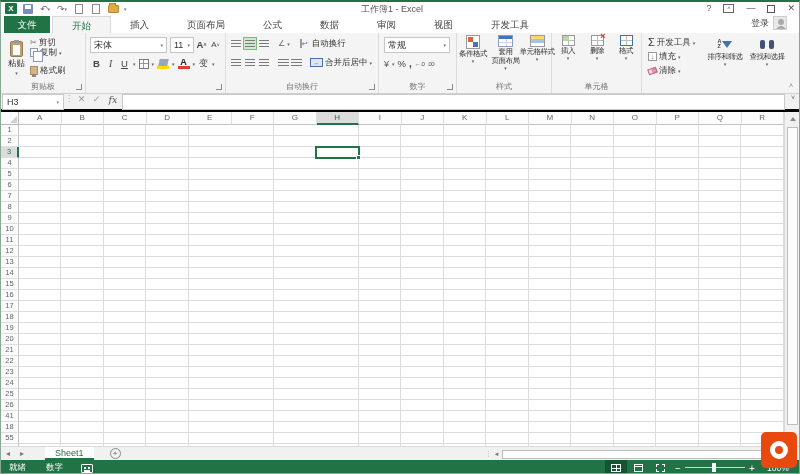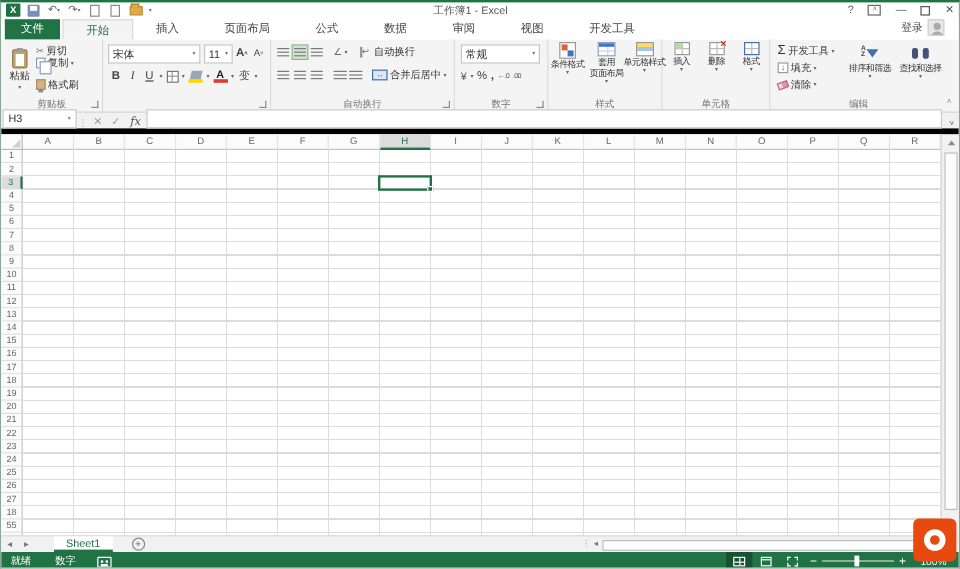--- a/index.html
+++ b/index.html
@@ -93,21 +93,21 @@
 .fillic{width:9px;height:9px;border:1px solid #999;color:#4472a8;font-size:7px;line-height:8px;text-align:center;background:#fff}
 .clearic{width:9px;height:6px;background:#e390aa;border:1px solid #b86a84;transform:rotate(-20deg);position:relative}
 .clearic::after{content:"";position:absolute;left:0;top:0;width:3px;height:100%;background:#f3d5de}
 .azic{display:flex;flex-direction:column;font-size:5.5px;color:#444;line-height:5px;font-weight:bold}
 .funnel{width:0;height:0;border-left:5px solid transparent;border-right:5px solid transparent;border-top:7px solid #4472a8}
 .binoc{width:14px;height:9px;position:relative}
 .binoc::before,.binoc::after{content:"";position:absolute;top:0;width:5px;height:9px;background:#44527a;border-radius:2px}
 .binoc::before{left:0}.binoc::after{right:0}
 .collapse{position:absolute;right:6px;bottom:4px;font-size:7px;color:#888}
 
-.fbar{position:absolute;left:0;top:92px;width:100%;height:18px;background:#f1f1f1;border-bottom:5px solid #000000;display:flex;align-items:flex-end}
+.fbar{position:absolute;left:0;top:92px;width:100%;height:18px;background:#f1f1f1;border-bottom:3px solid #000000;display:flex;align-items:flex-start}
 .namebox{margin-left:1px;width:62px;height:16px;background:#fff;border:1px solid #c9c9c9;display:flex;align-items:center;padding:0 4px;font-size:9px;color:#333}
 .namebox .arr{margin-left:auto;font-size:5px;color:#888}
 .fdots{width:10px;text-align:center;color:#aaa;font-size:8px}
 .fbtn2{width:15px;text-align:center;color:#9a9a9a;font-size:9px}
 .fxlbl{width:18px;text-align:center;font-style:italic;font-family:"DejaVu Serif","Liberation Serif",serif;font-size:9.5px;color:#555}
 .finput{flex:1;height:16px;background:#fff;border:1px solid #c9c9c9;margin-right:2px;font-size:9px;padding:0 3px;color:#333}
 .fexp{width:12px;text-align:center;color:#666;font-size:7px}
 
 .gridarea{position:absolute;left:0;top:110px;width:783px;height:334px;background:#fff}
 .colheads{display:flex;height:13px}
@@ -430,21 +430,20 @@
         <span class="blbl">排序和筛选</span>
           <span class="dn">▾</span>
       </div>
       <div class="bigbtn" style="left:104px;width:42px;top:3px">
         <span style="display:flex;align-items:center;height:16px">
             <span class="binoc"></span>
           </span>
         <span class="blbl">查找和选择</span>
           <span class="dn">▾</span>
       </div>
-      <div class="grplabel">编辑</div>
     </div>
     <div class="collapse">˄</div>
   </div>
 
   <div class="fbar">
     <div class="namebox">
         <span>H3</span>
         <span class="arr">▾</span>
       </div>
     <div class="fdots">⋮</div>
@@ -498,21 +497,21 @@
           <div class="rowh">17</div>
           <div class="rowh">18</div>
           <div class="rowh">19</div>
           <div class="rowh">20</div>
           <div class="rowh">21</div>
           <div class="rowh">22</div>
           <div class="rowh">23</div>
           <div class="rowh">24</div>
           <div class="rowh">25</div>
           <div class="rowh">26</div>
-          <div class="rowh">27</div>
+          <div class="rowh">41</div>
           <div class="rowh">18</div>
           <div class="rowh">55</div>
           <div class="rowh">30</div>
         </div>
       <div class="cells">
         <div class="selcell" style="left: 296px; top: 21px; width: 44.5px; height: 13px;"></div>
       </div>
     </div>
   </div>
 

